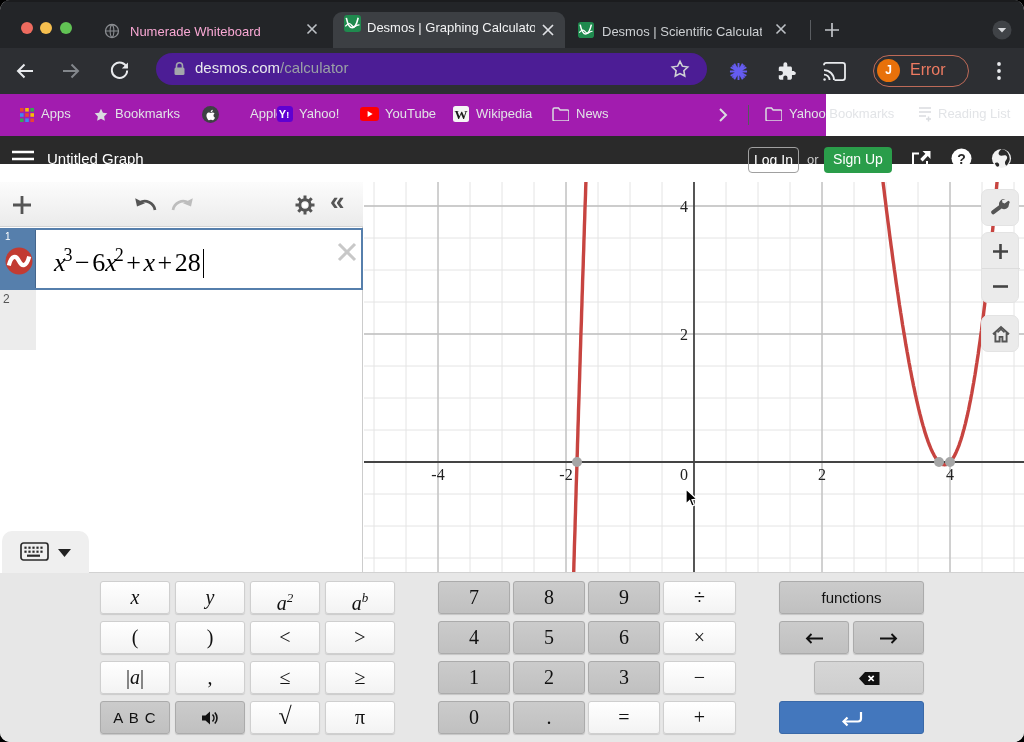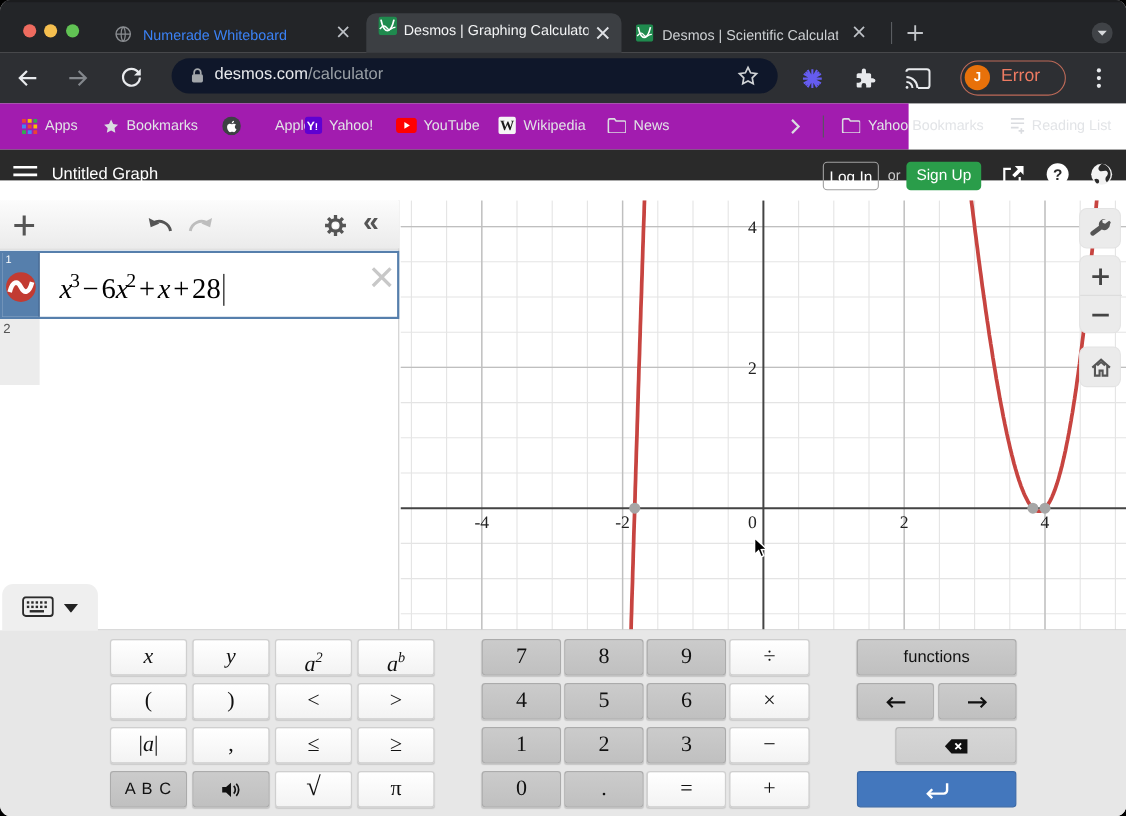--- a/index.html
+++ b/index.html
@@ -8,21 +8,21 @@
   #win{position:absolute;left:0;top:0;width:1024px;height:742px;border-radius:10px;overflow:hidden;background:#fff;}
   .abs{position:absolute;}
   
   #tabstrip{position:absolute;left:0;top:0;width:1024px;height:48px;background:#232528;border-top:2px solid #1b1c1e;}
   .tl{position:absolute;top:20px;width:12px;height:12px;border-radius:50%;}
   .tab{position:absolute;top:14px;height:34px;font-size:13px;color:#bdc1c6;}
   #activetab{position:absolute;left:333px;top:10px;width:232px;height:38px;background:#3c3f43;border-radius:9px 9px 0 0;}
   .tabtitle{position:absolute;top:8px;white-space:nowrap;overflow:hidden;}
   .tabx{position:absolute;top:4px;width:18px;height:18px;}
   #toolbar{position:absolute;left:0;top:48px;width:1024px;height:46px;background:#2d2f33;}
-  #urlpill{position:absolute;left:156px;top:5px;width:551px;height:32px;border-radius:16px;background:#0f172a;}
+  #urlpill{position:absolute;left:156px;top:5px;width:551px;height:32px;border-radius:16px;background:#4c1d95;}
   #bookbar{position:absolute;left:0;top:94px;width:826px;height:42px;background:#a21caf;}
   .bkitem{position:absolute;top:12px;height:18px;font-size:13px;color:#e2e4e7;white-space:nowrap;}
   
   #dheader{position:absolute;left:0;top:136px;width:1024px;height:28px;background:#2a2a2a;}
   .hbtn{position:absolute;top:11px;height:26px;border-radius:4px;font-size:14px;line-height:24px;text-align:center;}
   
   #content{position:absolute;left:0;top:182px;width:1024px;height:391px;background:#fff;}
   #panel{position:absolute;left:0;top:0;width:363px;height:391px;background:#fff;border-right:1px solid #ccc;}
   #ptoolbar{position:absolute;left:0;top:0;width:363px;height:45px;background:linear-gradient(#fcfcfc,#ebebeb);border-bottom:1px solid #d4d4d4;}
   #row1{position:absolute;left:0;top:46px;width:363px;height:62px;border:2px solid #567fac;background:#fff;}
@@ -51,21 +51,21 @@
   <div id="tabstrip">
     <div class="tl" style="left:21px;background:#ee6b5f;"></div>
     <div class="tl" style="left:40px;background:#f5bf4f;"></div>
     <div class="tl" style="left:60px;background:#61c354;"></div>
 
     <div class="tab" style="left:100px;width:230px;">
       <svg class="abs" style="left:4px;top:7px" width="16" height="16" viewBox="0 0 16 16">
           <circle cx="8" cy="8" r="6.5" fill="none" stroke="#8a8d91" stroke-width="1.3"></circle>
           <path d="M1.5 8h13M8 1.5c2.5 2 2.5 11 0 13M8 1.5c-2.5 2-2.5 11 0 13" fill="none" stroke="#8a8d91" stroke-width="1.1"></path>
         </svg>
-      <div class="tabtitle" style="left:30px;color:#3b82f6;">Numerade Whiteboard</div>
+      <div class="tabtitle" style="left:30px;color:#f9a8d4;">Numerade Whiteboard</div>
       <svg class="tabx" style="left:203px;" viewBox="0 0 18 18">
           <path d="M4.5 4.5l9 9M13.5 4.5l-9 9" stroke="#bdc1c6" stroke-width="1.6"></path>
         </svg>
     </div>
 
     <div id="activetab">
       <svg class="abs" style="left:11px;top:3px" width="17" height="17" viewBox="0 0 17 17">
           <rect x="0" y="0" width="17" height="17" rx="3" fill="#1f8a4e"></rect>
           <path d="M2.3 2.8c1.4 6.6 3.8 10 5.9 10 2.1 0 4.5-3.4 6-10" fill="none" stroke="#fff" stroke-width="1.6"></path>
           <path d="M1.3 11.4c1.5-1.9 2.8-2.8 4-2.8 2 0 2.6 3.3 4.6 3.3 1.6 0 2.6-2.1 5.6-2.1" fill="none" stroke="#fff" stroke-width="1.25"></path>

